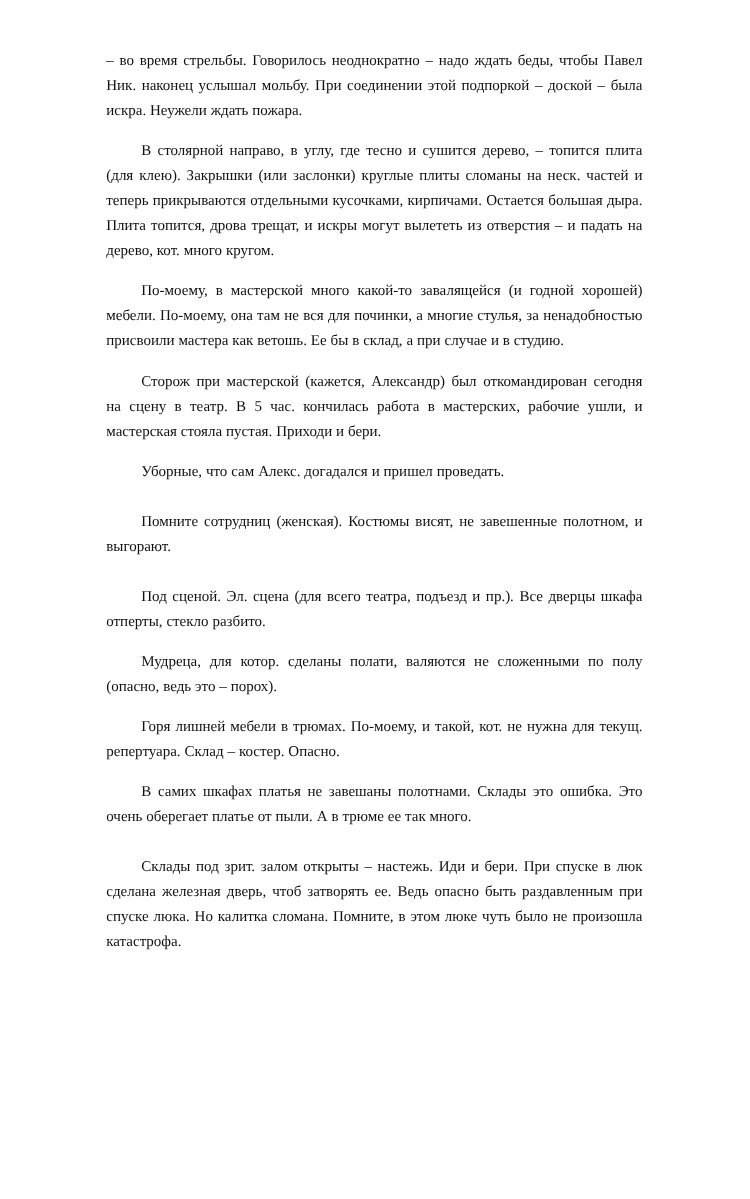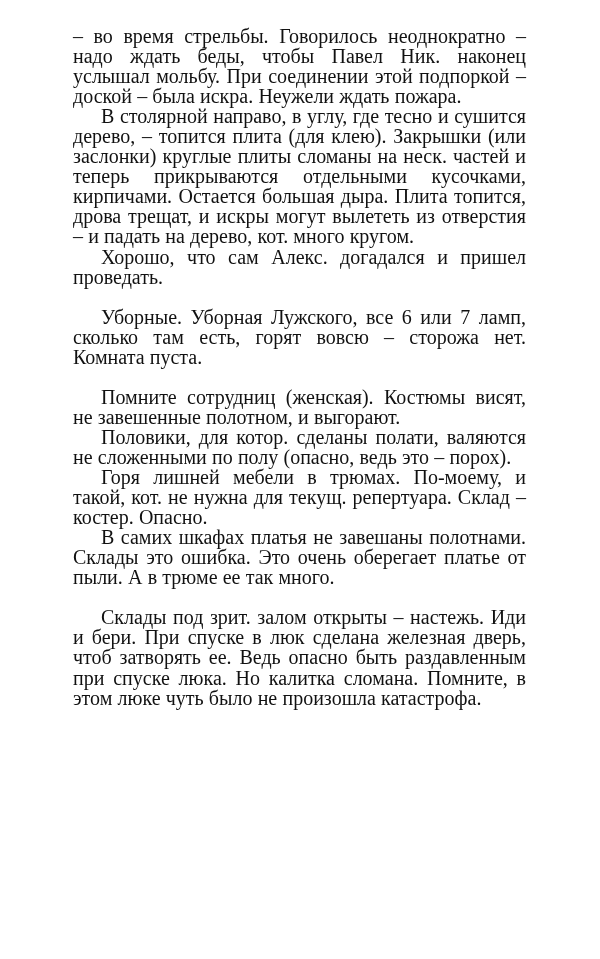--- a/index.html
+++ b/index.html
@@ -22,23 +22,23 @@
     background: #ffffff;
     box-sizing: border-box;
   }
   .text-column {
     position: absolute;
     left: 73px;
     top: 26px;
     width: 453px;
   }
   p.para {
-    margin: 0;
+    margin: 12px;
     padding: 0;
-    font-size: 20px;
+    font-size: 12px;
     line-height: 20.05px;
     text-align: justify;
     text-justify: inter-word;
     text-indent: 28px;
     hyphens: manual;
     word-spacing: 0.01em;
   }
   p.para.no-indent {
     text-indent: 0;
   }
@@ -51,21 +51,23 @@
     margin-bottom: 0;
   }
 </style>
 </head>
 <body>
 
 <div class="page">
   <div class="text-column" id="text-column">
       <p class="para no-indent">– во время стрельбы. Говорилось неоднократно – надо ждать беды, чтобы Павел Ник. наконец услышал мольбу. При соединении этой подпоркой – доской – была искра. Неужели ждать пожара.</p>
       <p class="para">В столярной направо, в углу, где тесно и сушится дерево, – топится плита (для клею). Закрышки (или заслонки) круглые плиты сломаны на неск. частей и теперь прикрываются отдельными кусочками, кирпичами. Остается большая дыра. Плита топится, дрова трещат, и искры могут вылететь из отверстия – и падать на дерево, кот. много кругом.</p>
-      <p class="para">Хорошо, что сам Алекс. догадался и пришел проведать.</p>
-      <p class="para section-gap">Уборные. Уборная Лужского, все 6 или 7 ламп, сколько там есть, горят вовсю – сторожа нет. Комната пуста.</p>
+      <p class="para">По-моему, в мастерской много какой-то завалящейся (и годной хорошей) мебели. По-моему, она там не вся для починки, а многие стулья, за ненадобностью присвоили мастера как ветошь. Ее бы в склад, а при случае и в студию.</p>
+      <p class="para">Сторож при мастерской (кажется, Александр) был откомандирован сегодня на сцену в театр. В 5 час. кончилась работа в мастерских, рабочие ушли, и мастерская стояла пустая. Приходи и бери.</p>
+      <p class="para">Уборные, что сам Алекс. догадался и пришел проведать.</p>
       <p class="para section-gap">Помните сотрудниц (женская). Костюмы висят, не завешенные полотном, и выгорают.</p>
-      <p class="para">Половики, для котор. сделаны полати, валяются не сложенными по полу (опасно, ведь это – порох).</p>
+      <p class="para section-gap">Под сценой. Эл. сцена (для всего театра, подъезд и пр.). Все дверцы шкафа отперты, стекло разбито.</p>
+      <p class="para">Мудреца, для котор. сделаны полати, валяются не сложенными по полу (опасно, ведь это – порох).</p>
       <p class="para">Горя лишней мебели в трюмах. По-моему, и такой, кот. не нужна для текущ. репертуара. Склад – костер. Опасно.</p>
       <p class="para">В самих шкафах платья не завешаны полотнами. Склады это ошибка. Это очень оберегает платье от пыли. А в трюме ее так много.</p>
       <p class="para section-gap">Склады под зрит. залом открыты – настежь. Иди и бери. При спуске в люк сделана железная дверь, чтоб затворять ее. Ведь опасно быть раздавленным при спуске люка. Но калитка сломана. Помните, в этом люке чуть было не произошла катастрофа.</p>
     </div>
 </div>
 
 </body></html>

